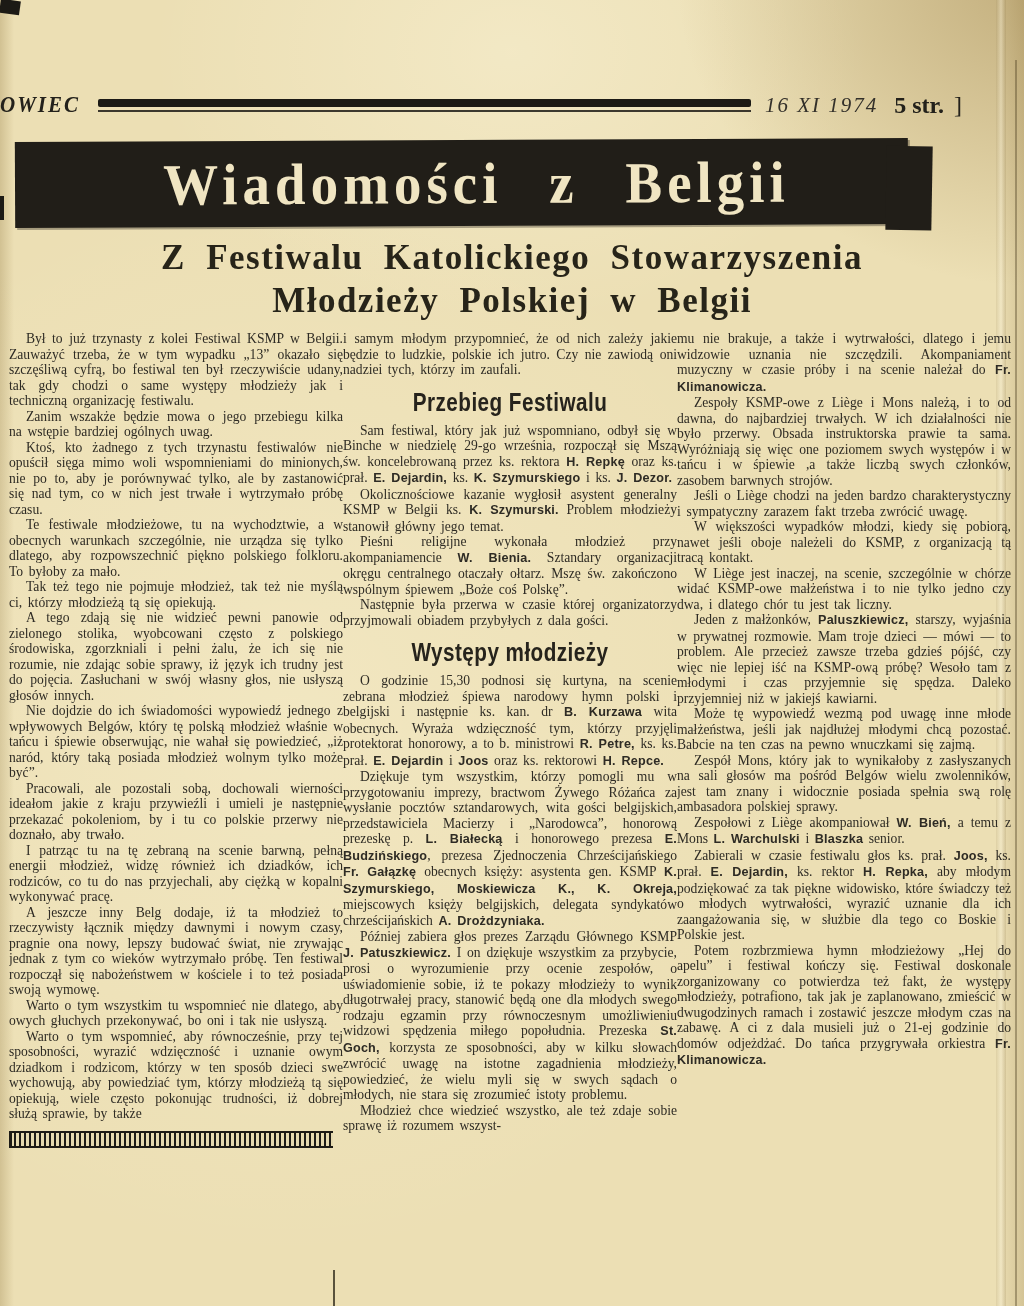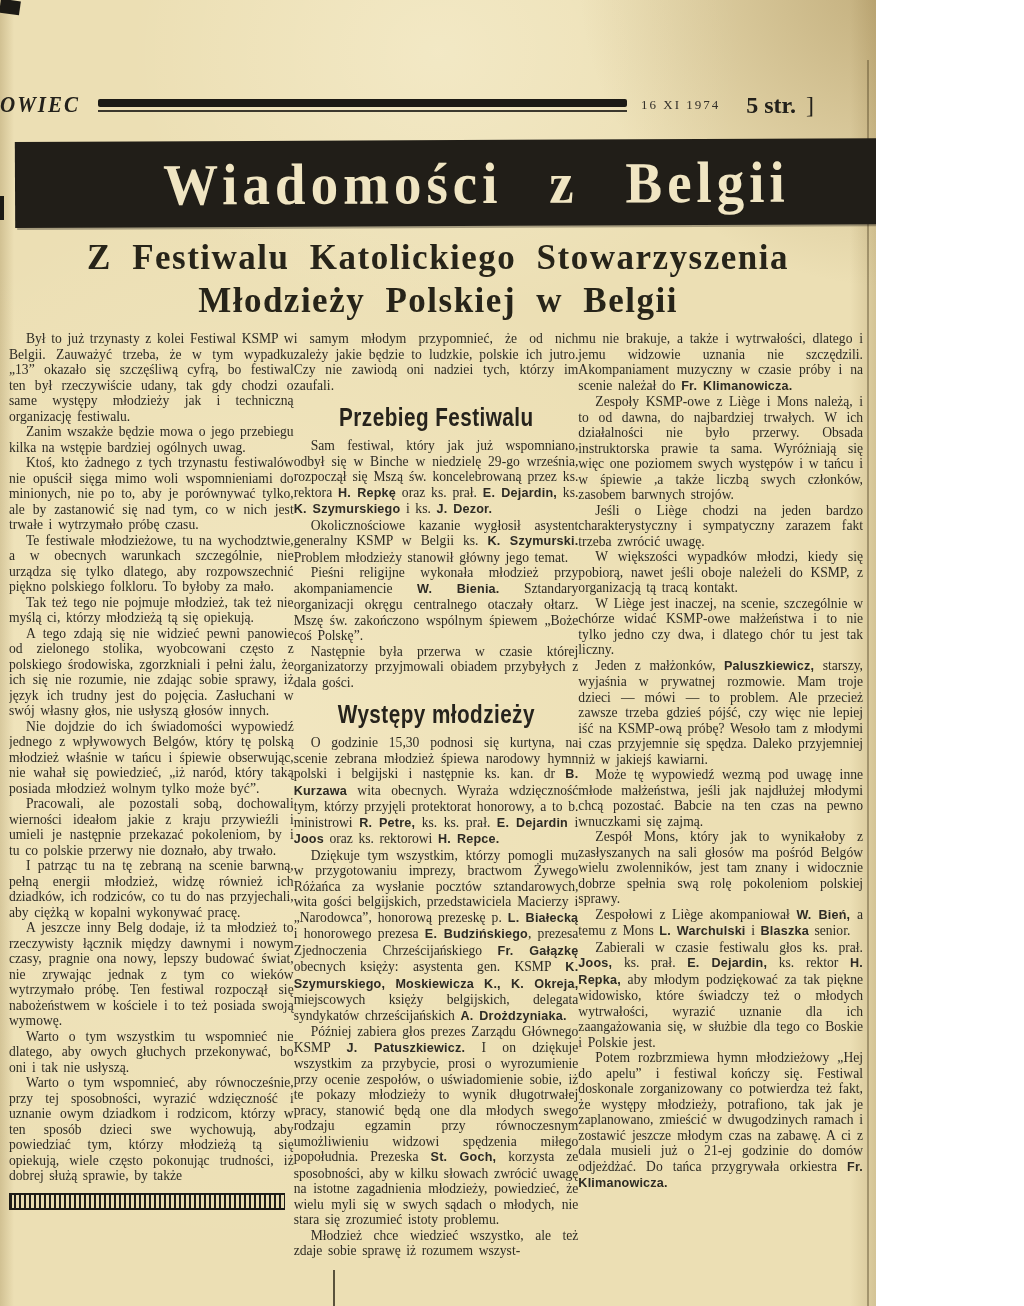--- a/index.html
+++ b/index.html
@@ -1,18 +1,18 @@
 <!DOCTYPE html>
 <html><head>
 <meta charset="utf-8">
 <style>
   html,body{margin:0;padding:0;}
   #page{
     position:relative;
-    width:876px;height:1306px;
+    width:1024px;height:1306px;
     overflow:hidden;
     background:
       radial-gradient(60% 40% at 102% -2%, rgba(150,122,66,.50), rgba(150,122,66,0) 60%),
       radial-gradient(50% 30% at 50% 4%, rgba(255,250,228,.35), rgba(255,250,228,0) 70%),
       radial-gradient(70% 55% at 28% 55%, rgba(255,248,222,.30), rgba(255,248,222,0) 75%),
       linear-gradient(90deg, rgba(140,115,60,.28) 0, rgba(140,115,60,0) 14px),
       linear-gradient(270deg, rgba(140,115,60,.25) 0, rgba(140,115,60,0) 26px),
       #ecdfb4;
     font-family:"Liberation Serif","DejaVu Serif",serif;
     color:#2e2b24;
@@ -33,21 +33,21 @@
     position:absolute;top:90px;left:0;right:62px;height:30px;
     display:flex;align-items:center;
   }
   .masthead-fragment{
     font-weight:700;font-style:italic;font-size:21px;letter-spacing:2px;
     color:#23211b;white-space:nowrap;transform:scaleY(1.05);
   }
   .masthead-rule{flex:1;margin:0 14px 0 18px;}
   .masthead-rule .thick{height:8px;background:#1c1a15;border-radius:2px;}
   .masthead-rule .thin{height:2px;background:#1c1a15;margin-top:3px;opacity:.85;}
-  .masthead-date{font-size:13px;letter-spacing:2px;color:#33302a;margin-right:26px;white-space:nowrap;}
+  .masthead-date{font-size:21px;letter-spacing:2px;color:#33302a;margin-right:16px;white-space:nowrap;font-style:italic;}
   .masthead-page{font-size:24px;font-weight:700;color:#23211b;white-space:nowrap;}
   .masthead-bracket{font-weight:400;margin-left:10px;}
 
   
   .banner{
     position:absolute;left:15px;top:140px;width:893px;height:86px;
     background:#211e18;
     transform:rotate(-.25deg);
     box-shadow:2px 2px 0 rgba(33,30,24,.35);
   }
@@ -164,21 +164,21 @@
         <p class="para"><span>Młodzież chce wiedzieć  wszystko, ale też zdaje sobie sprawę iż rozumem wszyst-</span></p>
       </div>
     <div class="col">
         <p class="para noindent"><span>mu nie brakuje, a także i wytrwałości, dlatego i jemu widzowie uznania nie szczędzili. Akompaniament muzyczny w czasie próby i na scenie należał do </span><b>Fr. Klimanowicza.</b></p>
         <p class="para"><span>Zespoły KSMP-owe z Liège i Mons należą, i to od dawna, do najbardziej trwałych. W ich działalności nie było przerwy. Obsada instruktorska prawie ta sama. Wyróżniają się więc one poziomem swych występów i w tańcu i w śpiewie ,a także liczbą swych członków, zasobem  barwnych strojów.</span></p>
         <p class="para"><span>Jeśli o Liège chodzi na jeden  bardzo charakterystyczny i sympatyczny zarazem fakt trzeba zwrócić uwagę.</span></p>
         <p class="para"><span>W większości wypadków młodzi, kiedy się pobiorą, nawet jeśli oboje należeli do KSMP, z organizacją tą tracą kontakt.</span></p>
         <p class="para"><span>W Liège jest inaczej, na scenie, szczególnie w chórze  widać KSMP-owe małżeństwa i to nie tylko jedno czy dwa, i dlatego chór tu jest tak liczny.</span></p>
         <p class="para"><span>Jeden z małżonków, </span><b>Paluszkiewicz,</b><span> starszy,  wyjaśnia w prywatnej  rozmowie. Mam troje dzieci — mówi — to problem. Ale przecież zawsze trzeba gdzieś pójść, czy więc nie lepiej iść na KSMP-ową próbę? Wesoło tam z młodymi i czas przyjemnie się spędza. Daleko przyjemniej niż w jakiejś kawiarni.</span></p>
         <p class="para"><span>Może tę wypowiedź wezmą pod uwagę inne młode małżeństwa, jeśli jak najdłużej młodymi chcą pozostać. Babcie na ten czas na pewno wnuczkami się zajmą.</span></p>
-        <p class="para"><span>Zespół Mons, który jak to wynikałoby z zasłyszanych na sali głosów ma pośród Belgów wielu zwolenników, jest tam znany i widocznie dobrze spełnia swą rolę pokoleniom polskiej sprawy.</span></p>
+        <p class="para"><span>Zespół Mons, który jak to wynikałoby z zasłyszanych na sali głosów ma pośród Belgów wielu zwolenników, jest tam znany i widocznie posiada spełnia swą rolę ambasadora polskiej sprawy.</span></p>
         <p class="para"><span>Zespołowi z Liège akompaniował </span><b>W. Bień,</b><span> a temu z Mons </span><b>L. Warchulski</b><span> i </span><b>Blaszka</b><span> senior.</span></p>
         <p class="para"><span>Zabierali w czasie  festiwalu głos ks. prał. </span><b>Joos,</b><span> ks. prał. </span><b>E. Dejardin,</b><span> ks. rektor </span><b>H. Repka,</b><span> aby młodym podziękować za tak piękne widowisko, które świadczy też o młodych wytrwałości, wyrazić  uznanie dla ich zaangażowania się, w służbie dla tego co Boskie i Polskie jest.</span></p>
         <p class="para"><span>Potem rozbrzmiewa hymn młodzieżowy „Hej do apelu” i festiwal kończy się. Festiwal doskonale zorganizowany co potwierdza też fakt, że występy młodzieży, potrafiono, tak jak je zaplanowano, zmieścić w dwugodzinych ramach i zostawić jeszcze młodym czas na zabawę. A ci z dala musieli już o 21-ej godzinie do domów odjeżdżać. Do tańca przygrywała orkiestra </span><b>Fr. Klimanowicza.</b></p>
       </div>
   </div>
 
   <div class="col-divider-bottom"></div>
 
 </div>
 

